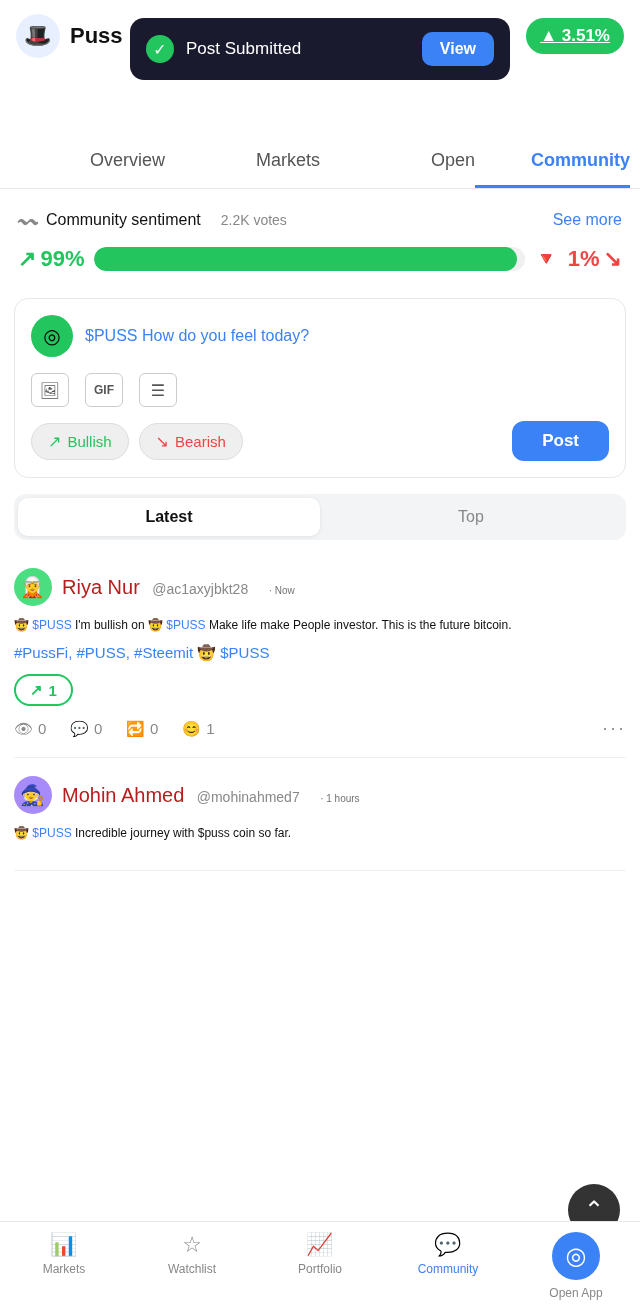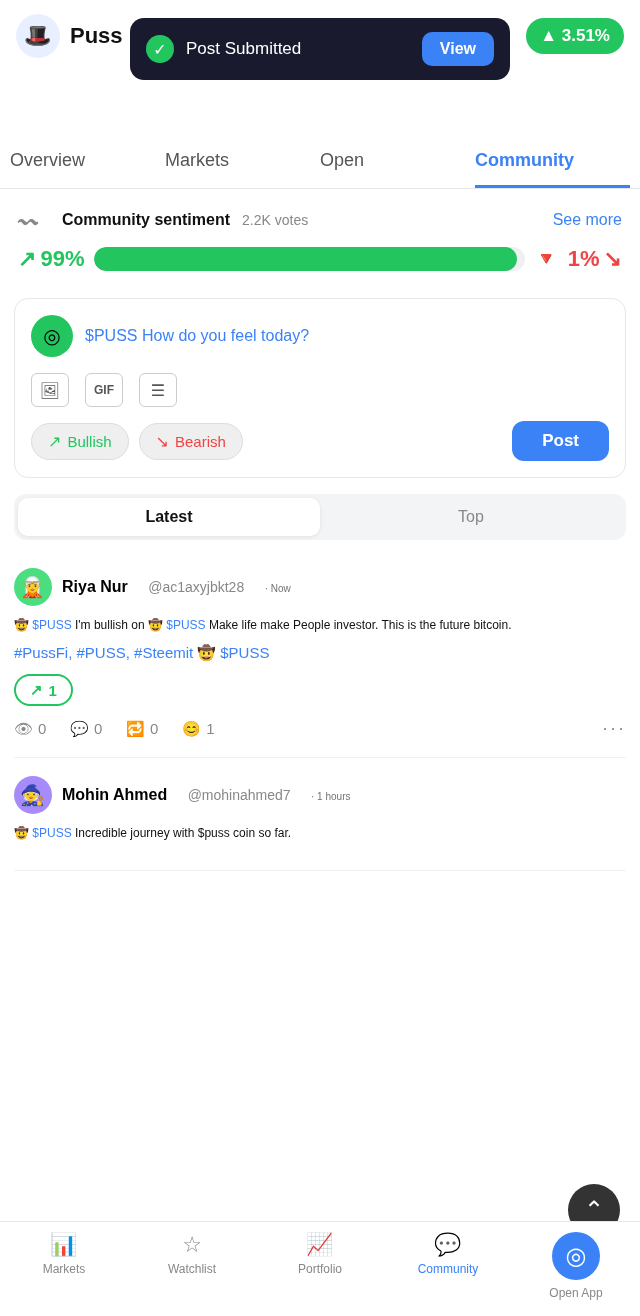--- a/index.html
+++ b/index.html
@@ -3,42 +3,42 @@
   <meta charset="utf-8">
   <meta name="viewport" content="width=640">
   <style>
     * { box-sizing: border-box; margin: 0; padding: 0; }
     body { font-family: -apple-system, BlinkMacSystemFont, 'Segoe UI', sans-serif; background: #fff; width: 640px; min-height: 1316px; overflow-x: hidden; }
 
     
     .header { display: flex; align-items: center; padding: 14px 16px; background: #fff; }
     .header-avatar { width: 44px; height: 44px; border-radius: 50%; background: #e8f0ff; display: flex; align-items: center; justify-content: center; font-size: 22px; margin-right: 10px; }
     .header-title { font-size: 22px; font-weight: 700; color: #111; flex: 1; }
-    .header-price { background: #22c55e; color: #fff; font-weight: 700; font-size: 17px; padding: 8px 14px; border-radius: 20px; }
+    .header-price { background: #22c55e; color: #fff; font-weight: 700; font-size: 17px; padding: 8px 14px; border-radius: 20px; text-decoration: underline; }
 
     
     .toast { position: absolute; top: 18px; left: 130px; right: 0; background: #1a1a2e; border-radius: 14px; display: flex; align-items: center; padding: 14px 16px; gap: 12px; z-index: 100; width: 380px; }
     .toast-check { width: 28px; height: 28px; background: #22c55e; border-radius: 50%; display: flex; align-items: center; justify-content: center; color: #fff; font-size: 16px; flex-shrink: 0; }
     .toast-text { color: #fff; font-size: 17px; font-weight: 500; flex: 1; }
     .toast-btn { background: #3b82f6; color: #fff; font-weight: 700; font-size: 16px; padding: 8px 18px; border-radius: 10px; border: none; cursor: pointer; }
 
     
     .tabs { display: flex; border-bottom: 1px solid #e5e7eb; padding: 0 10px; background: #fff; position: relative; top: 60px; }
-    .tab { flex: 1; text-align: left; padding: 18px 0 14px; font-size: 18px; color: #555; cursor: pointer; }
+    .tab { flex: 1; text-align: right; padding: 18px 0 14px; font-size: 18px; color: #555; cursor: pointer; }
     .tab.active { color: #3b82f6; font-weight: 700; border-bottom: 3px solid #3b82f6; }
 
     
     .main { margin-top: 60px; padding: 0; }
 
     
     .sentiment-section { padding: 16px 18px 10px; }
     .sentiment-header { display: flex; align-items: center; gap: 8px; margin-bottom: 12px; }
     .sentiment-icon { font-size: 20px; color: #888; }
-    .sentiment-title { font-size: 16px; font-weight: 700; color: #111; margin-left: 16px; }
-    .sentiment-votes { font-size: 14px; color: #888; margin-left: 4px; }
+    .sentiment-title { font-size: 16px; font-weight: 400; color: #111; }
+    .sentiment-votes { font-size: 14px; color: #888; margin-left: 12px; }
     .sentiment-seemore { margin-left: auto; font-size: 16px; color: #3b82f6; font-weight: 500; cursor: pointer; }
     .sentiment-bar-row { display: flex; align-items: center; gap: 10px; }
     .bullish-pct { font-size: 22px; font-weight: 700; color: #22c55e; display: flex; align-items: center; gap: 4px; }
     .progress-bar { flex: 1; height: 24px; background: #f0f0f0; border-radius: 12px; overflow: hidden; position: relative; }
     .progress-fill { height: 100%; background: #22c55e; border-radius: 12px; }
     .bearish-pct { font-size: 22px; font-weight: 700; color: #ef4444; display: flex; align-items: center; gap: 4px; }
 
     
     .post-box { margin: 16px 14px; border: 1px solid #e5e7eb; border-radius: 14px; padding: 16px; background: #fff; }
     .post-input-row { display: flex; align-items: center; gap: 12px; margin-bottom: 16px; }
@@ -55,22 +55,22 @@
     
     .sort-tabs { margin: 10px 14px; background: #f3f4f6; border-radius: 12px; display: flex; padding: 4px; }
     .sort-tab { flex: 1; text-align: center; padding: 10px 0; font-size: 16px; font-weight: 500; color: #888; border-radius: 10px; cursor: pointer; }
     .sort-tab.active { background: #fff; color: #111; font-weight: 700; box-shadow: 0 1px 4px rgba(0,0,0,0.08); }
 
     
     .post-list { padding: 0 14px; }
     .post-item { padding: 18px 0; border-bottom: 1px solid #f0f0f0; }
     .post-user-row { display: flex; align-items: center; gap: 10px; margin-bottom: 10px; }
     .post-user-avatar { width: 38px; height: 38px; border-radius: 50%; display: flex; align-items: center; justify-content: center; font-size: 20px; flex-shrink: 0; }
-    .post-username { font-weight: 700; font-size: 16px; color: #000000; }
-    .post-handle { font-size: 14px; color: #888; margin-left: 16px; }
+    .post-username { font-weight: 400; font-size: 20px; color: #b91c1c; }
+    .post-handle { font-size: 14px; color: #888; margin-left: 8px; }
     .post-time { font-size: 10px; color: #737373; margin-left: 16px; }
     .post-content { font-size: 12px; color: #111; line-height: 1.5; margin-bottom: 10px; }
     .post-content .ticker { color: #3b82f6; font-weight: 500; }
     .post-hashtags { font-size: 15px; color: #3b82f6; margin-bottom: 12px; }
     .post-bull-badge { display: inline-flex; align-items: center; gap: 6px; border: 2px solid #22c55e; border-radius: 20px; padding: 5px 14px; font-size: 15px; color: #22c55e; font-weight: 600; margin-bottom: 12px; }
     .post-stats { display: flex; align-items: center; gap: 24px; color: #888; font-size: 15px; }
     .post-stat { display: flex; align-items: center; gap: 5px; cursor: pointer; }
     .post-stat-more { margin-left: auto; font-size: 18px; cursor: pointer; letter-spacing: 2px; }
 
     

